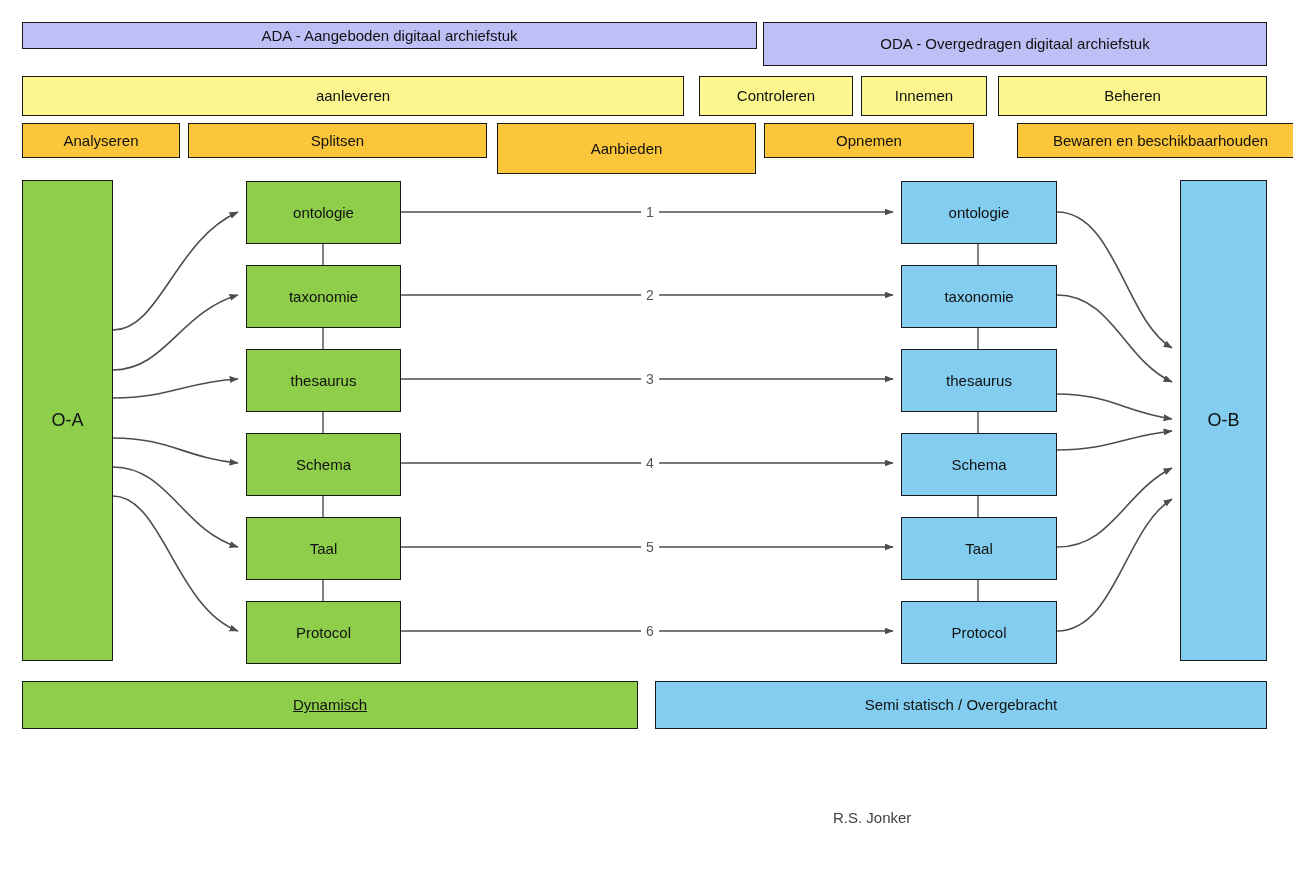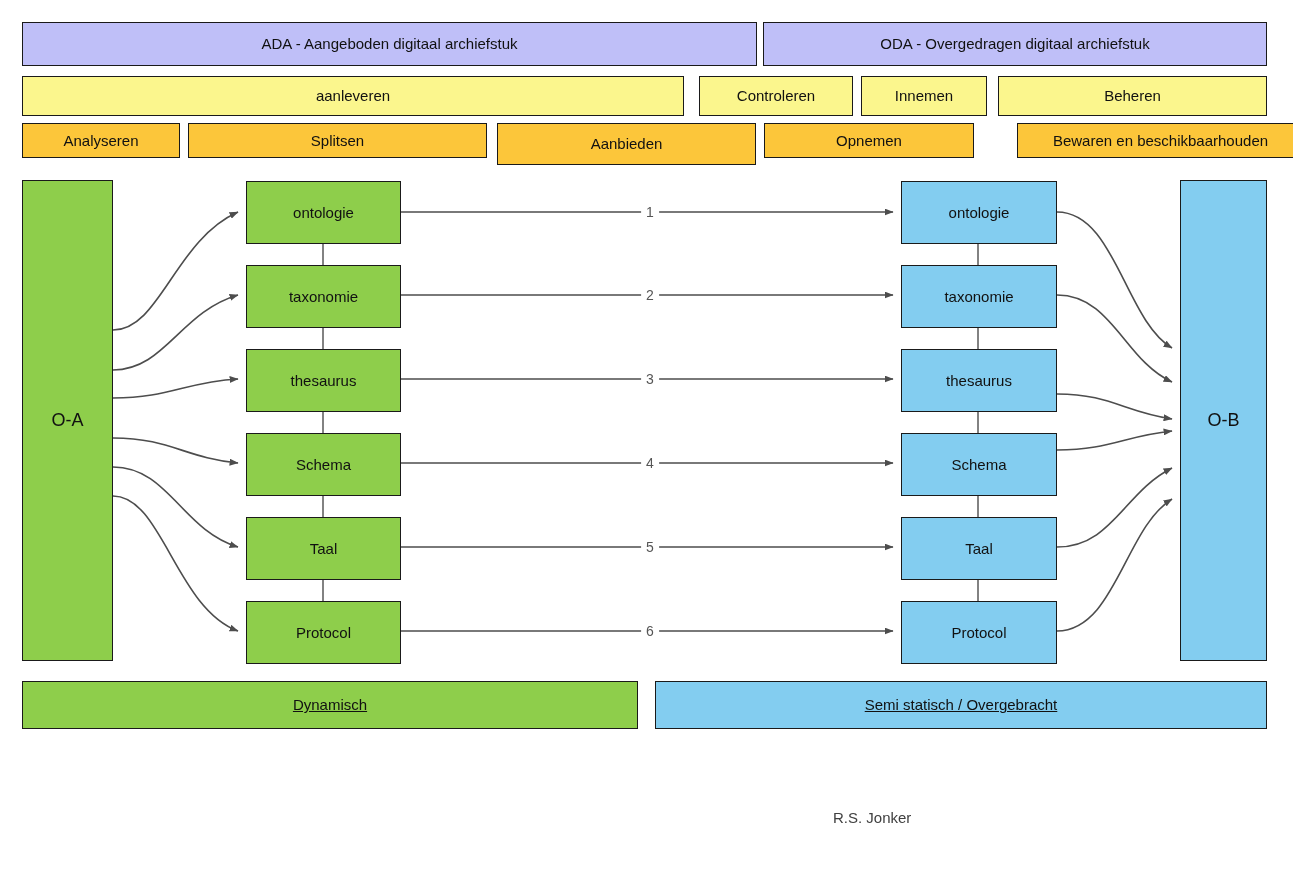--- a/index.html
+++ b/index.html
@@ -29,21 +29,21 @@
     text-align: center;
     color: #111111;
     font-size: 15px;
     line-height: 1.15;
     padding: 0 4px;
   }
   .bar-purple { background: #bfbff8; }
   .bar-yellow { background: #fbf68d; }
   .bar-orange { background: #fcc63a; }
   .bar-green  { background: #8ece4b; }
-  .bar-blue   { background: #83cdf0; text-decoration: underline; }
+  .bar-blue   { background: #83cdf0; }
 
   .node {
     position: absolute;
     box-sizing: border-box;
     border: 1.6px solid #1a1a1a;
     display: flex;
     align-items: center;
     justify-content: center;
     text-align: right;
     color: #111111;
@@ -97,21 +97,21 @@
     line-height: 1.45;
     white-space: pre;
   }
   .caption div { white-space: pre; }
 </style>
 </head>
 <body>
 
 <div id="stage">
 
-  <div class="bar bar-purple" style="left:22px; top:22px; width:735px; height:44px;">
+  <div class="bar bar-purple" style="left:22px; top:22px; width:735px; height:27px;">
     <span>ADA - Aangeboden digitaal archiefstuk</span>
   </div>
   <div class="bar bar-purple" style="left:763px; top:22px; width:504px; height:44px;">
     <span>ODA - Overgedragen digitaal archiefstuk</span>
   </div>
 
   <div class="bar bar-yellow" style="left:22px; top:76px; width:662px; height:40px;">
     <span>aanleveren</span>
   </div>
   <div class="bar bar-yellow" style="left:699px; top:76px; width:154px; height:40px;">
@@ -123,21 +123,21 @@
   <div class="bar bar-yellow" style="left:998px; top:76px; width:269px; height:40px;">
     <span>Beheren</span>
   </div>
 
   <div class="bar bar-orange" style="left:22px; top:123px; width:158px; height:35px;">
     <span>Analyseren</span>
   </div>
   <div class="bar bar-orange" style="left:188px; top:123px; width:299px; height:35px;">
     <span>Splitsen</span>
   </div>
-  <div class="bar bar-orange" style="left:497px; top:123px; width:259px; height:42px;">
+  <div class="bar bar-orange" style="left:497px; top:123px; width:259px; height:51px;">
     <span>Aanbieden</span>
   </div>
   <div class="bar bar-orange" style="left:764px; top:123px; width:210px; height:35px;">
     <span>Opnemen</span>
   </div>
   <div class="bar bar-orange" style="left:1017px; top:123px; width:287px; height:35px;">
     <span>Bewaren en beschikbaarhouden</span>
   </div>
 
   <svg id="edges" viewBox="0 0 1293 876" xmlns="http://www.w3.org/2000/svg">

